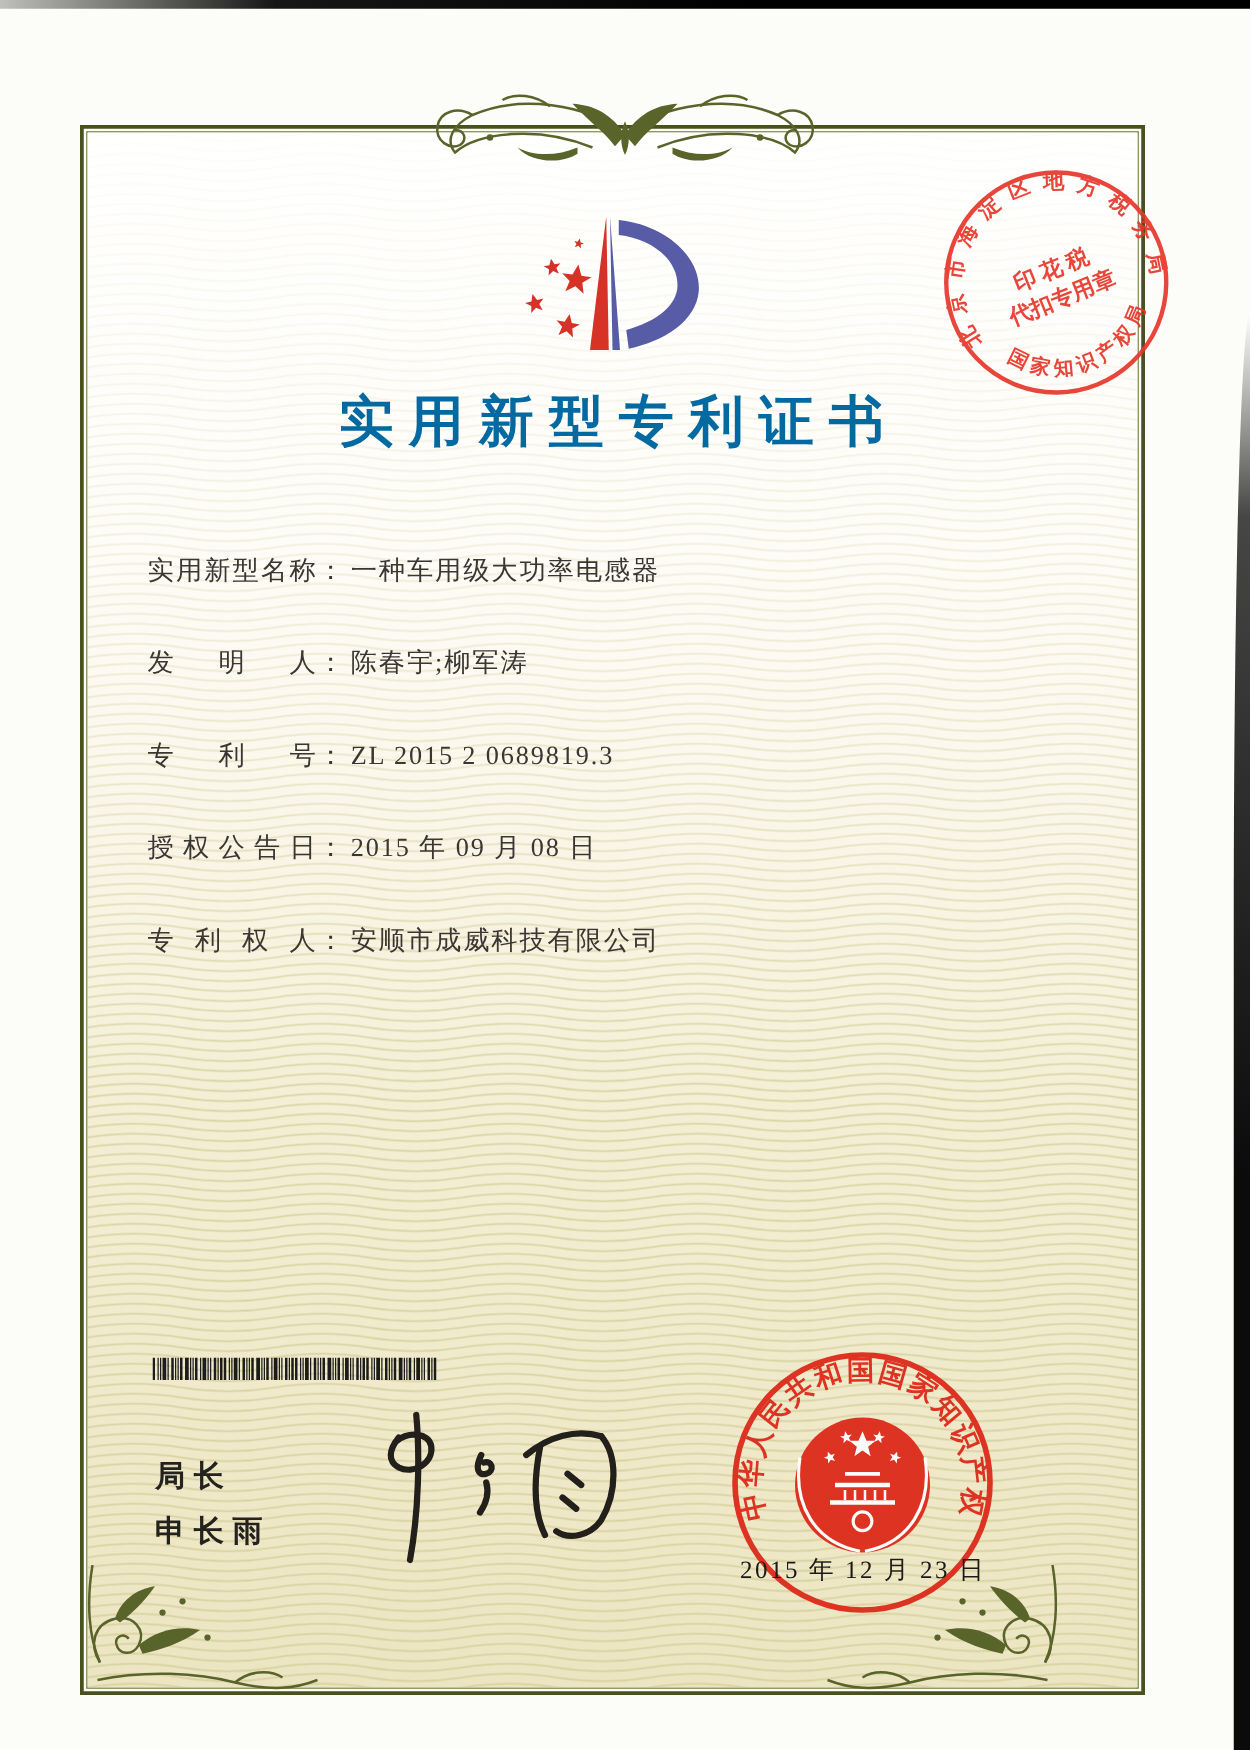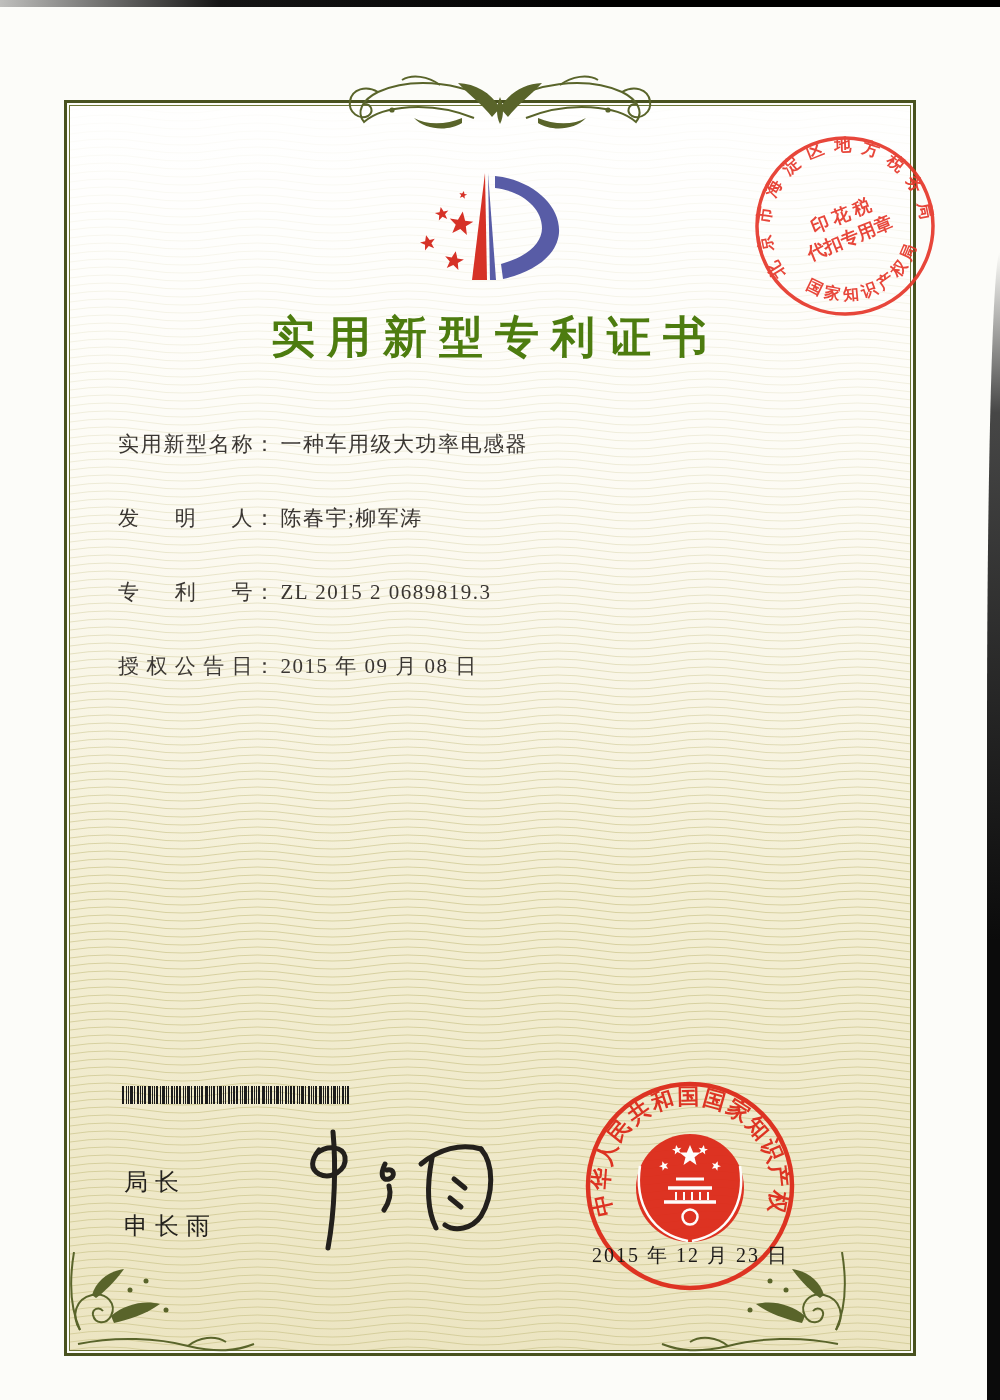--- a/index.html
+++ b/index.html
@@ -21,37 +21,37 @@
   .frame-inner { position:absolute; inset:2px; border:1px solid #6e7634; overflow:hidden; }
   .paper { position:absolute; inset:0;
     background:linear-gradient(180deg,#fdfcf5 0%, #f9f5e4 35%, #f3eed3 65%, #ece5c2 100%); }
   .paper-fade { position:absolute; inset:0;
     background:linear-gradient(180deg, rgba(255,255,255,.95) 0%, rgba(255,255,255,.55) 30%, rgba(255,255,255,0) 62%); }
   .wave-svg { position:absolute; inset:0; width:100%; height:100%; }
   
   .cert-number { position:absolute; left:104px; top:158px; font-size:20px;
     letter-spacing:7px; color:#4a4642; }
   .title { position:absolute; left:0; right:10px; top:308px; text-align:center;
-    font-size:44px; font-weight:bold; letter-spacing:12px; color:#4d7c0f; }
+    font-size:44px; font-weight:bold; letter-spacing:12px; color:#0369a1; }
   .fields { position:absolute; left:118px; top:430px; right:100px; }
   .field-row { margin-bottom:45px; font-size:21px; color:#3a3632;
-    letter-spacing:1.5px; white-space:nowrap; line-height:29px; }
+    letter-spacing:1.5px; white-space:nowrap; line-height:29px;margin-top:12px; }
   .field-label { display:inline-block; width:136px; text-align:justify; text-align-last:justify; }
   .field-colon { display:inline-block; }
   .field-value { display:inline-block; margin-left:4px; }
   .body-text { position:absolute; left:118px; top:836px; width:768px;
     font-size:19px; line-height:31px; color:#3e3a35; letter-spacing:1.2px;
     text-align:justify; }
   .body-text p { text-indent:2em; }
   .barcode { position:absolute; left:122px; top:1086px; width:252px; height:18px;
     display:flex; align-items:stretch; overflow:hidden; }
   .barcode .bar { background:#1c1c1c; height:100%; flex:none; }
   .officer { position:absolute; left:124px; top:1160px;
     font-family:"Liberation Sans","DejaVu Sans",sans-serif;
-    font-size:24px; line-height:44px; letter-spacing:7px; color:#24221e; font-weight:400; }
+    font-size:24px; line-height:44px; letter-spacing:7px; color:#24221e; font-weight:700; }
   .signature-svg { position:absolute; left:255px; top:1122px; }
   .seal-svg { position:absolute; left:580px; top:1076px; z-index:2; }
   .issue-date { position:absolute; left:592px; top:1242px; z-index:3;
     font-size:20px; letter-spacing:2px; color:#1c1a18; }
   .footer { position:absolute; left:64px; width:852px; top:1300px; text-align:center;
     font-size:17px; letter-spacing:2px; color:#4a463f; }
   .tax-stamp { position:absolute; left:745px; top:126px; z-index:3; }
   .logo-svg { position:absolute; left:395px; top:160px; }
   .orn-top { position:absolute; left:330px; top:72px; }
   .orn-bl { position:absolute; left:66px; top:1252px; }
@@ -151,20 +151,23 @@
       <span class="field-label">实用新型名称</span><span class="field-colon">：</span><span class="field-value">一种车用级大功率电感器</span>
     </div>
     <div class="field-row">
       <span class="field-label">发明人</span><span class="field-colon">：</span><span class="field-value">陈春宇;柳军涛</span>
     </div>
     <div class="field-row">
       <span class="field-label">专利号</span><span class="field-colon">：</span><span class="field-value">ZL 2015 2 0689819.3</span>
     </div>
     <div class="field-row">
       <span class="field-label">授权公告日</span><span class="field-colon">：</span><span class="field-value">2015 年 09 月 08 日</span>
+    </div>
+    <div class="field-row">
+      <span class="field-label">专利权人</span><span class="field-colon">：</span><span class="field-value">安顺市成威科技有限公司</span>
     </div>
   </div>
 
   <div class="body-text">
   </div>
 
   <div class="barcode">
       <div class="bar" style="width: 2px; margin-right: 2px;"></div>
       <div class="bar" style="width: 1px; margin-right: 1px;"></div>
       <div class="bar" style="width: 1px; margin-right: 1px;"></div>

